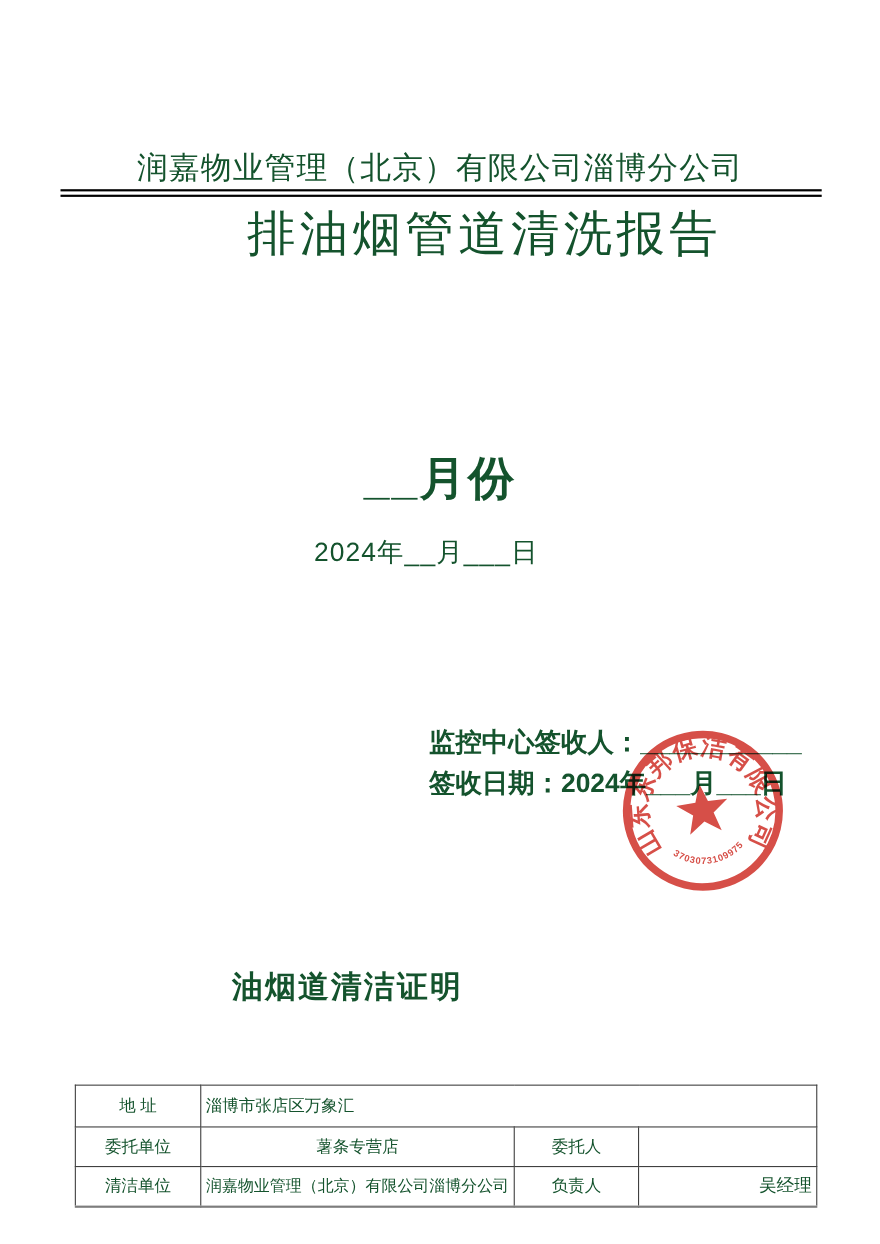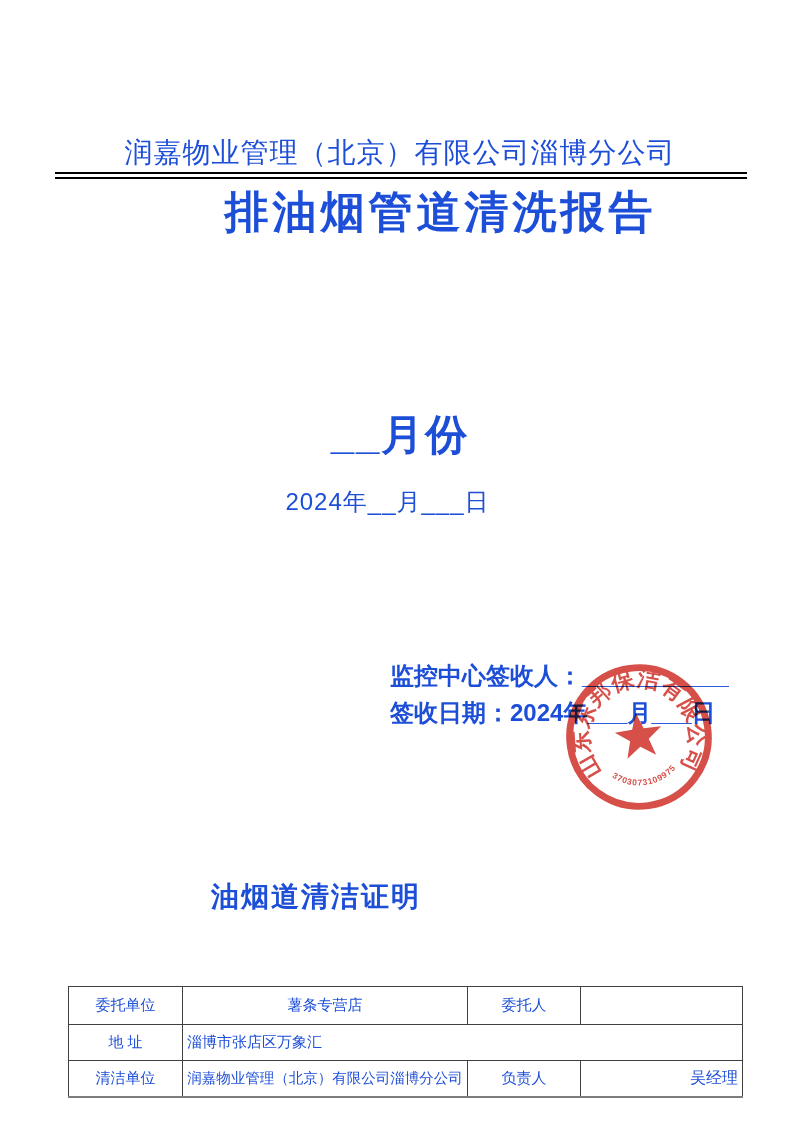--- a/index.html
+++ b/index.html
@@ -1,30 +1,30 @@
 <!DOCTYPE html>
 <html><head>
 <meta charset="utf-8">
 <style>
   html,body { margin:0; padding:0; background:#fff; }
   .page {
     position:relative; width:800px; height:1131px; background:#ffffff;
-    font-family:"Liberation Sans", sans-serif; color:#1d4ed8; overflow:hidden;
+    font-family:"Liberation Sans", sans-serif; color:#14532d; overflow:hidden;
   }
   .company-header {
     position:absolute; top:134px; left:0; width:800px; text-align:center;
     font-size:28px; letter-spacing:1px; white-space:nowrap;
   }
   .double-rule {
     position:absolute; left:55px; top:172px; width:692px; height:3px;
     border-top:2px solid #000; border-bottom:2px solid #000;
   }
   .doc-title {
     position:absolute; top:183px; left:0; width:800px; text-align:center;
-    font-size:44px; font-weight:bold; letter-spacing:4px; margin:0;
+    font-size:44px; font-weight:normal; letter-spacing:4px; margin:0;
     padding-left:81px; box-sizing:border-box; white-space:nowrap;
   }
   .month-line {
     position:absolute; top:393px; left:0; width:800px; text-align:center;
     font-size:42px; font-weight:bold; letter-spacing:2px;margin-top:14px;
   }
   .date-line {
     position:absolute; top:486px; left:0; width:775px; text-align:center;
     font-size:24px; letter-spacing:1px;
   }
@@ -98,28 +98,28 @@
 
   <table class="info">
     <colgroup>
       <col style="width:114px">
         <col style="width:285px">
       <col style="width:113px">
         <col style="width:162px">
     </colgroup>
     <tbody>
         <tr>
+      <td class="c">地 址</td>
+      <td class="l" colspan="3">淄博市张店区万象汇</td>
+    </tr>
+    <tr>
       <td class="c">委托单位</td>
       <td class="c">薯条专营店</td>
       <td class="c">委托人</td>
       <td class="c"></td>
-    </tr>
-    <tr>
-      <td class="c">地 址</td>
-      <td class="l" colspan="3">淄博市张店区万象汇</td>
     </tr>
     <tr>
       <td class="c">清洁单位</td>
       <td class="tight">润嘉物业管理（北京）有限公司淄博分公司</td>
       <td class="c">负责人</td>
       <td class="big">吴经理</td>
     </tr>
   </tbody>
     </table>
 

